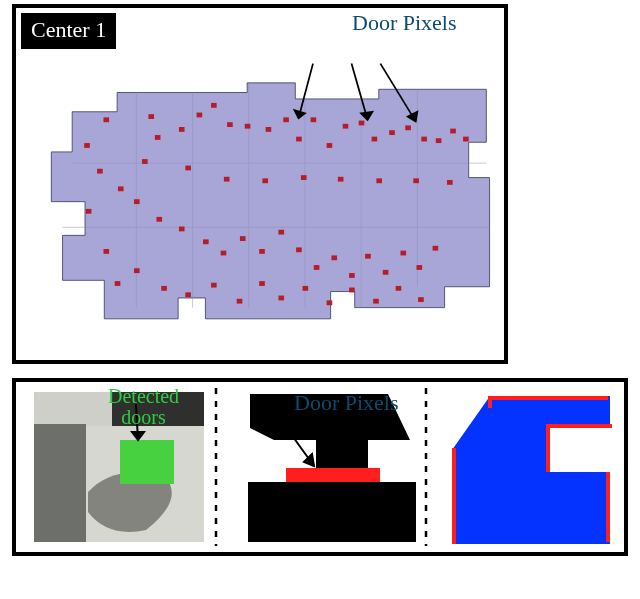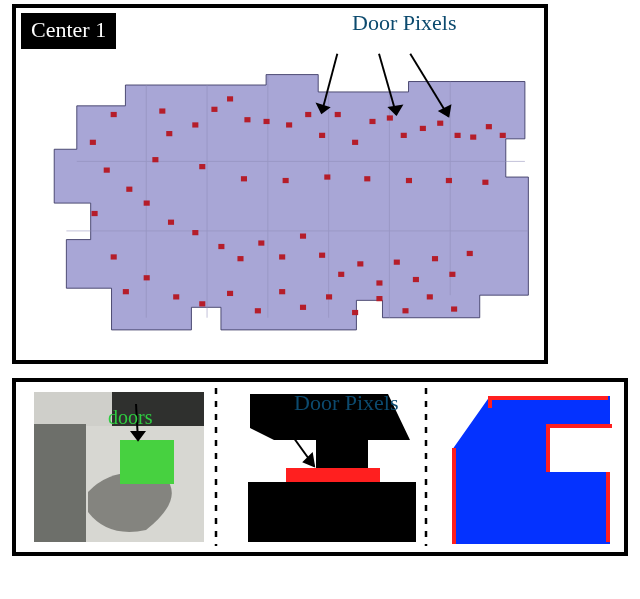--- a/index.html
+++ b/index.html
@@ -18,21 +18,21 @@
   }
   .panel {
     position: absolute;
     border: 4px solid #000;
     box-sizing: border-box;
     background: #ffffff;
   }
   .top-panel {
     left: 12px;
     top: 4px;
-    width: 536px;
+    width: 496px;
     height: 360px;
   }
   .bottom-panel {
     left: 12px;
     top: 378px;
     width: 616px;
     height: 178px;
   }
   .badge {
     position: absolute;
@@ -235,20 +235,20 @@
           <rect x="530" y="42" width="66" height="4"></rect>
           <rect x="530" y="44" width="4" height="46"></rect>
           <rect x="590" y="90" width="4" height="70"></rect>
           <rect x="436" y="66" width="4" height="96"></rect>
           <rect x="472" y="14" width="4" height="12"></rect>
         </g>
       </g>
     </svg>
 
     <div class="ann-label-green" style="left:92px; top:4px;">
-      <br>
+      <span>Detected</span><br>
       <span>doors</span>
     </div>
 
     <div class="ann-label" style="left:278px; top:8px;">Door Pixels</div>
   </div>
 
 </div>
 
 </body></html>

